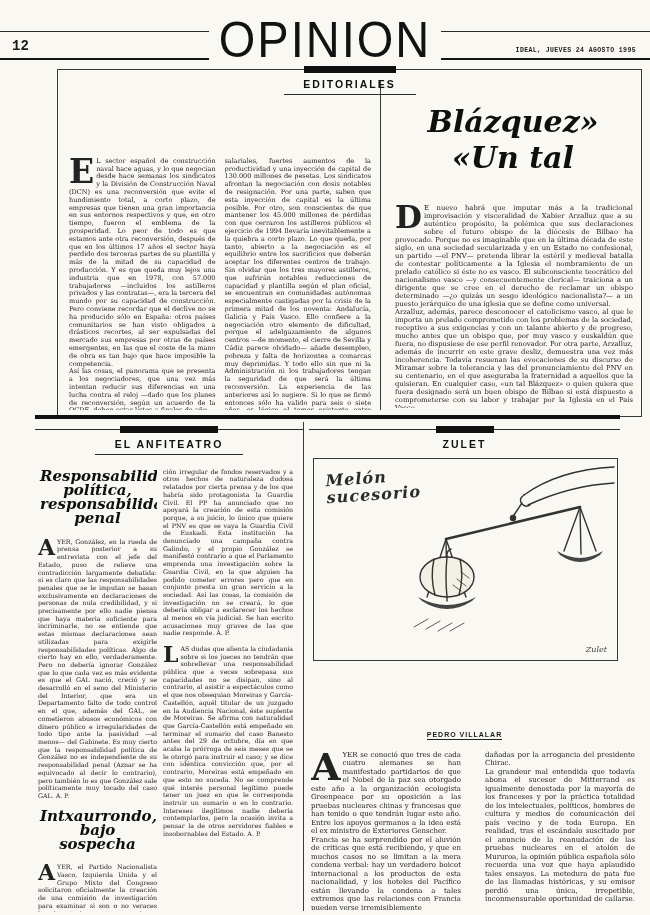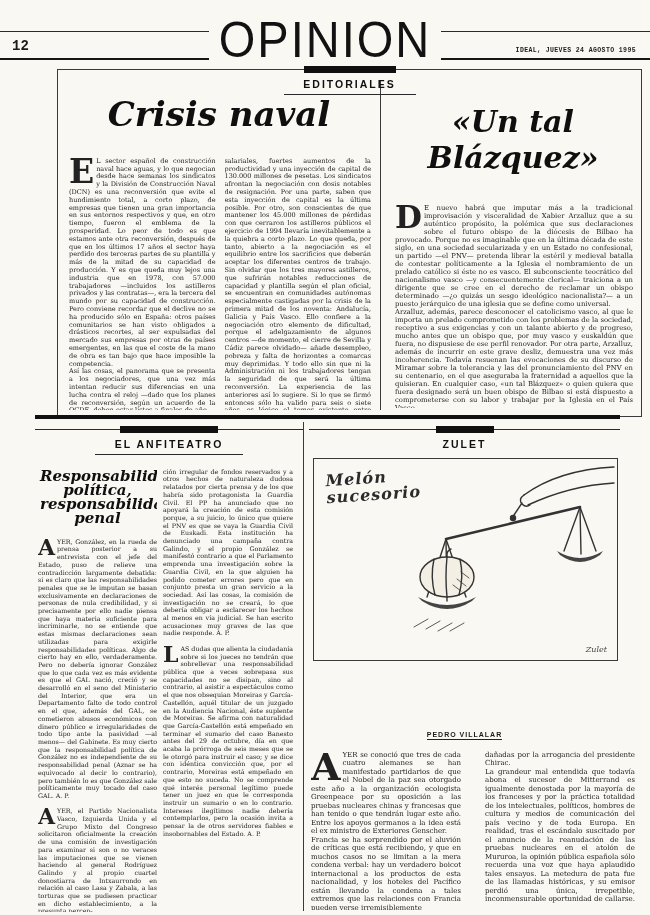--- a/index.html
+++ b/index.html
@@ -88,35 +88,34 @@
   <div id="editoriales-box" class="abs">
 
     <div class="abs section-label" style="left:0;right:0;top:-4px;">
       <div class="bar" style="width:92px;"></div>
       <span class="lbl">EDITORIALES</span>
       <div class="ul" style="width:132px;"></div>
     </div>
 
     <div class="abs divider-v" style="left:322px;top:10px;bottom:6px;"></div>
 
-    <div class="abs headline-xl" style="left:4px;top:24px;width:314px;font-size:34px;">Crisis naval</div>
 
     <div class="abs cols2" style="left:11px;top:80px;width:302px;height:260px;">
       <div class="col bodytext" style="font-size:6.5px;line-height:7.8px;">
         <span class="dropcap-xl">E</span><span>L sector español de construcción naval hace aguas, y lo que negocian desde hace semanas los sindicatos y la División de Construcción Naval (DCN) es una reconversión que evite el hundimiento total, a corto plazo, de empresas que tienen una gran importancia en sus entornos respectivos y que, en otro tiempo, fueron el emblema de la prosperidad. Lo peor de todo es que estamos ante otra reconversión, después de que en los últimos 17 años el sector haya perdido dos terceras partes de su plantilla y más de la mitad de su capacidad de producción. Y es que queda muy lejos una industria que en 1978, con 57.000 trabajadores —incluidos los astilleros privados y las contratas—, era la tercera del mundo por su capacidad de construcción. Pero conviene recordar que el declive no se ha producido sólo en España: otros países comunitarios se han visto obligados a drásticos recortes, al ser expulsadas del mercado sus empresas por otras de países emergentes, en las que el coste de la mano de obra es tan bajo que hace imposible la competencia.
 Así las cosas, el panorama que se presenta a los negociadores, que una vez más intentan reducir sus diferencias en una lucha contra el reloj —dado que los planes de reconversión, según un acuerdo de la OCDE, deben estar listos a finales de año—, es desolador. La DCN ha planteado un nuevo recorte de plantilla que reduciría el personal de los astilleros públicos hasta algo menos de 5.000 trabajadores, desde los casi 10.000 actuales, junto a rebajas</span>
       </div>
       <div class="col bodytext" style="font-size:6.5px;line-height:7.8px;">
         <span>salariales, fuertes aumentos de la productividad y una inyección de capital de 130.000 millones de pesetas. Los sindicatos afrontan la negociación con dosis notables de resignación. Por una parte, saben que esta inyección de capital es la última posible. Por otro, son conscientes de que mantener los 45.000 millones de pérdidas con que cerraron los astilleros públicos el ejercicio de 1994 llevaría inevitablemente a la quiebra a corto plazo. Lo que queda, por tanto, abierto a la negociación es el equilibrio entre los sacrificios que deberán aceptar los diferentes centros de trabajo. Sin olvidar que los tres mayores astilleros, que sufrirán notables reducciones de capacidad y plantilla según el plan oficial, se encuentran en comunidades autónomas especialmente castigadas por la crisis de la primera mitad de los noventa: Andalucía, Galicia y País Vasco. Ello confiere a la negociación otro elemento de dificultad, porque el adelgazamiento de algunos centros —de momento, el cierre de Sevilla y Cádiz parece olvidado— añade desempleo, pobreza y falta de horizontes a comarcas muy deprimidas. Y todo ello sin que ni la Administración ni los trabajadores tengan la seguridad de que será la última reconversión. La experiencia de las anteriores así lo sugiere. Si lo que se firmó entonces sólo ha valido para seis o siete años, es lógico el temor existente entre sindicatos y trabajadores a propósito de que el siguiente paso no será el cierre definitivo. El reto de los negociadores es que ésta sea la última reconversión y no sólo la penúltima.</span>
       </div>
     </div>
 
     <div class="abs headline-xl" style="left:330px;top:34px;width:250px;font-size:30px;line-height:36px;">
+      <div>Blázquez»</div>
       <div>«Un tal</div>
-      <div>Blázquez»</div>
     </div>
     <div class="abs bodytext" style="left:337px;top:126px;width:238px;height:212px;font-size:6.8px;line-height:8px;overflow:hidden;">
       <span class="dropcap-lg">D</span><span>E nuevo habrá que imputar más a la tradicional improvisación y visceralidad de Xabier Arzalluz que a su auténtico propósito, la polémica que sus declaraciones sobre el futuro obispo de la diócesis de Bilbao ha provocado. Porque no es imaginable que en la última década de este siglo, en una sociedad secularizada y en un Estado no confesional, un partido —el PNV— pretenda librar la estéril y medieval batalla de contestar políticamente a la Iglesia el nombramiento de un prelado católico si éste no es vasco. El subconsciente teocrático del nacionalismo vasco —y consecuentemente clerical— traiciona a un dirigente que se cree en el derecho de reclamar un obispo determinado —¿o quizás un sesgo ideológico nacionalista?— a un puesto jerárquico de una iglesia que se define como universal.
 Arzalluz, además, parece desconocer el catolicismo vasco, al que le importa un prelado comprometido con los problemas de la sociedad, receptivo a sus exigencias y con un talante abierto y de progreso, mucho antes que un obispo que, por muy vasco y euskaldún que fuera, no dispusiese de ese perfil renovador. Por otra parte, Arzalluz, además de incurrir en este grave desliz, demuestra una vez más incoherencia. Todavía resuenan las evocaciones de su discurso de Miramar sobre la tolerancia y las del pronunciamiento del PNV en su centenario, en el que aseguraba la fraternidad a aquellos que la quisieran. En cualquier caso, «un tal Blázquez» o quien quiera que fuera designado será un buen obispo de Bilbao si está dispuesto a comprometerse con su labor y trabajar por la Iglesia en el País Vasco.</span>
     </div>
   </div>
   <div id="editoriales-bottom-bar" class="abs"></div>
 
   <div class="abs rule-thin" style="left:35px;width:268px;top:429px;"></div>
   <div class="abs rule-thin" style="left:309px;width:311px;top:429px;"></div>
@@ -126,20 +125,21 @@
     <div class="bar" style="width:98px;"></div>
     <span class="lbl">EL ANFITEATRO</span>
     <div class="ul" style="width:148px;"></div>
   </div>
 
   <div class="abs" style="left:38px;top:460px;width:119px;height:452px;overflow:hidden;">
     <div class="mini-headline">Responsabilidad política, responsabilidad penal</div>
     <div class="bodytext anf-body">
       <span class="dropcap-md">A</span><span>YER, González, en la rueda de prensa posterior a su entrevista con el jefe del Estado, puso de relieve una contradicción largamente debatida: si es claro que las responsabilidades penales que se le imputan se basan exclusivamente en declaraciones de personas de nula credibilidad, y si precisamente por ello nadie piensa que haya materia suficiente para incriminarle, no se entiende que estas mismas declaraciones sean utilizadas para exigirle responsabilidades políticas. Algo de cierto hay en ello, verdaderamente. Pero no debería ignorar González que lo que cada vez es más evidente es que el GAL nació, creció y se desarrolló en el seno del Ministerio del Interior, que era un Departamento falto de todo control en el que, además del GAL, se cometieron abusos económicos con dinero público e irregularidades de todo tipo ante la pasividad —al menos— del Gabinete. Es muy cierto que la responsabilidad política de González no es independiente de su responsabilidad penal (Aznar se ha equivocado al decir lo contrario), pero también lo es que González sale políticamente muy tocado del caso GAL. A. P.</span>
     </div>
+    <div class="mini-headline">Intxaurrondo, bajo sospecha</div>
     <div class="bodytext anf-body">
       <span class="dropcap-md">A</span><span>YER, el Partido Nacionalista Vasco, Izquierda Unida y el Grupo Mixto del Congreso solicitaron oficialmente la creación de una comisión de investigación para examinar si son o no veraces las imputaciones que se vienen haciendo al general Rodríguez Galindo y al propio cuartel donostiarra de Intxaurrondo en relación al caso Lasa y Zabala, a las torturas que se pudiesen practicar en dicho establecimiento, a la presunta percep-</span>
     </div>
   </div>
 
   <div class="abs" style="left:163px;top:460px;width:130px;height:452px;overflow:hidden;">
     <div class="bodytext anf-body">
       <span>ción irregular de fondos reservados y a otros hechos de naturaleza dudosa relatados por cierta prensa y de los que habría sido protagonista la Guardia Civil. El PP ha anunciado que no apoyará la creación de esta comisión porque, a su juicio, lo único que quiere el PNV es que se vaya la Guardia Civil de Euskadi. Esta institución ha denunciado una campaña contra Galindo, y el propio González se manifestó contrario a que el Parlamento emprenda una investigación sobre la Guardia Civil, en la que alguien ha podido cometer errores pero que en conjunto presta un gran servicio a la sociedad. Así las cosas, la comisión de investigación no se creará, lo que debería obligar a esclarecer los hechos al menos en vía judicial. Se han escrito acusaciones muy graves de las que nadie responde. A. P.</span>
     </div>
     <div class="bodytext anf-body">

